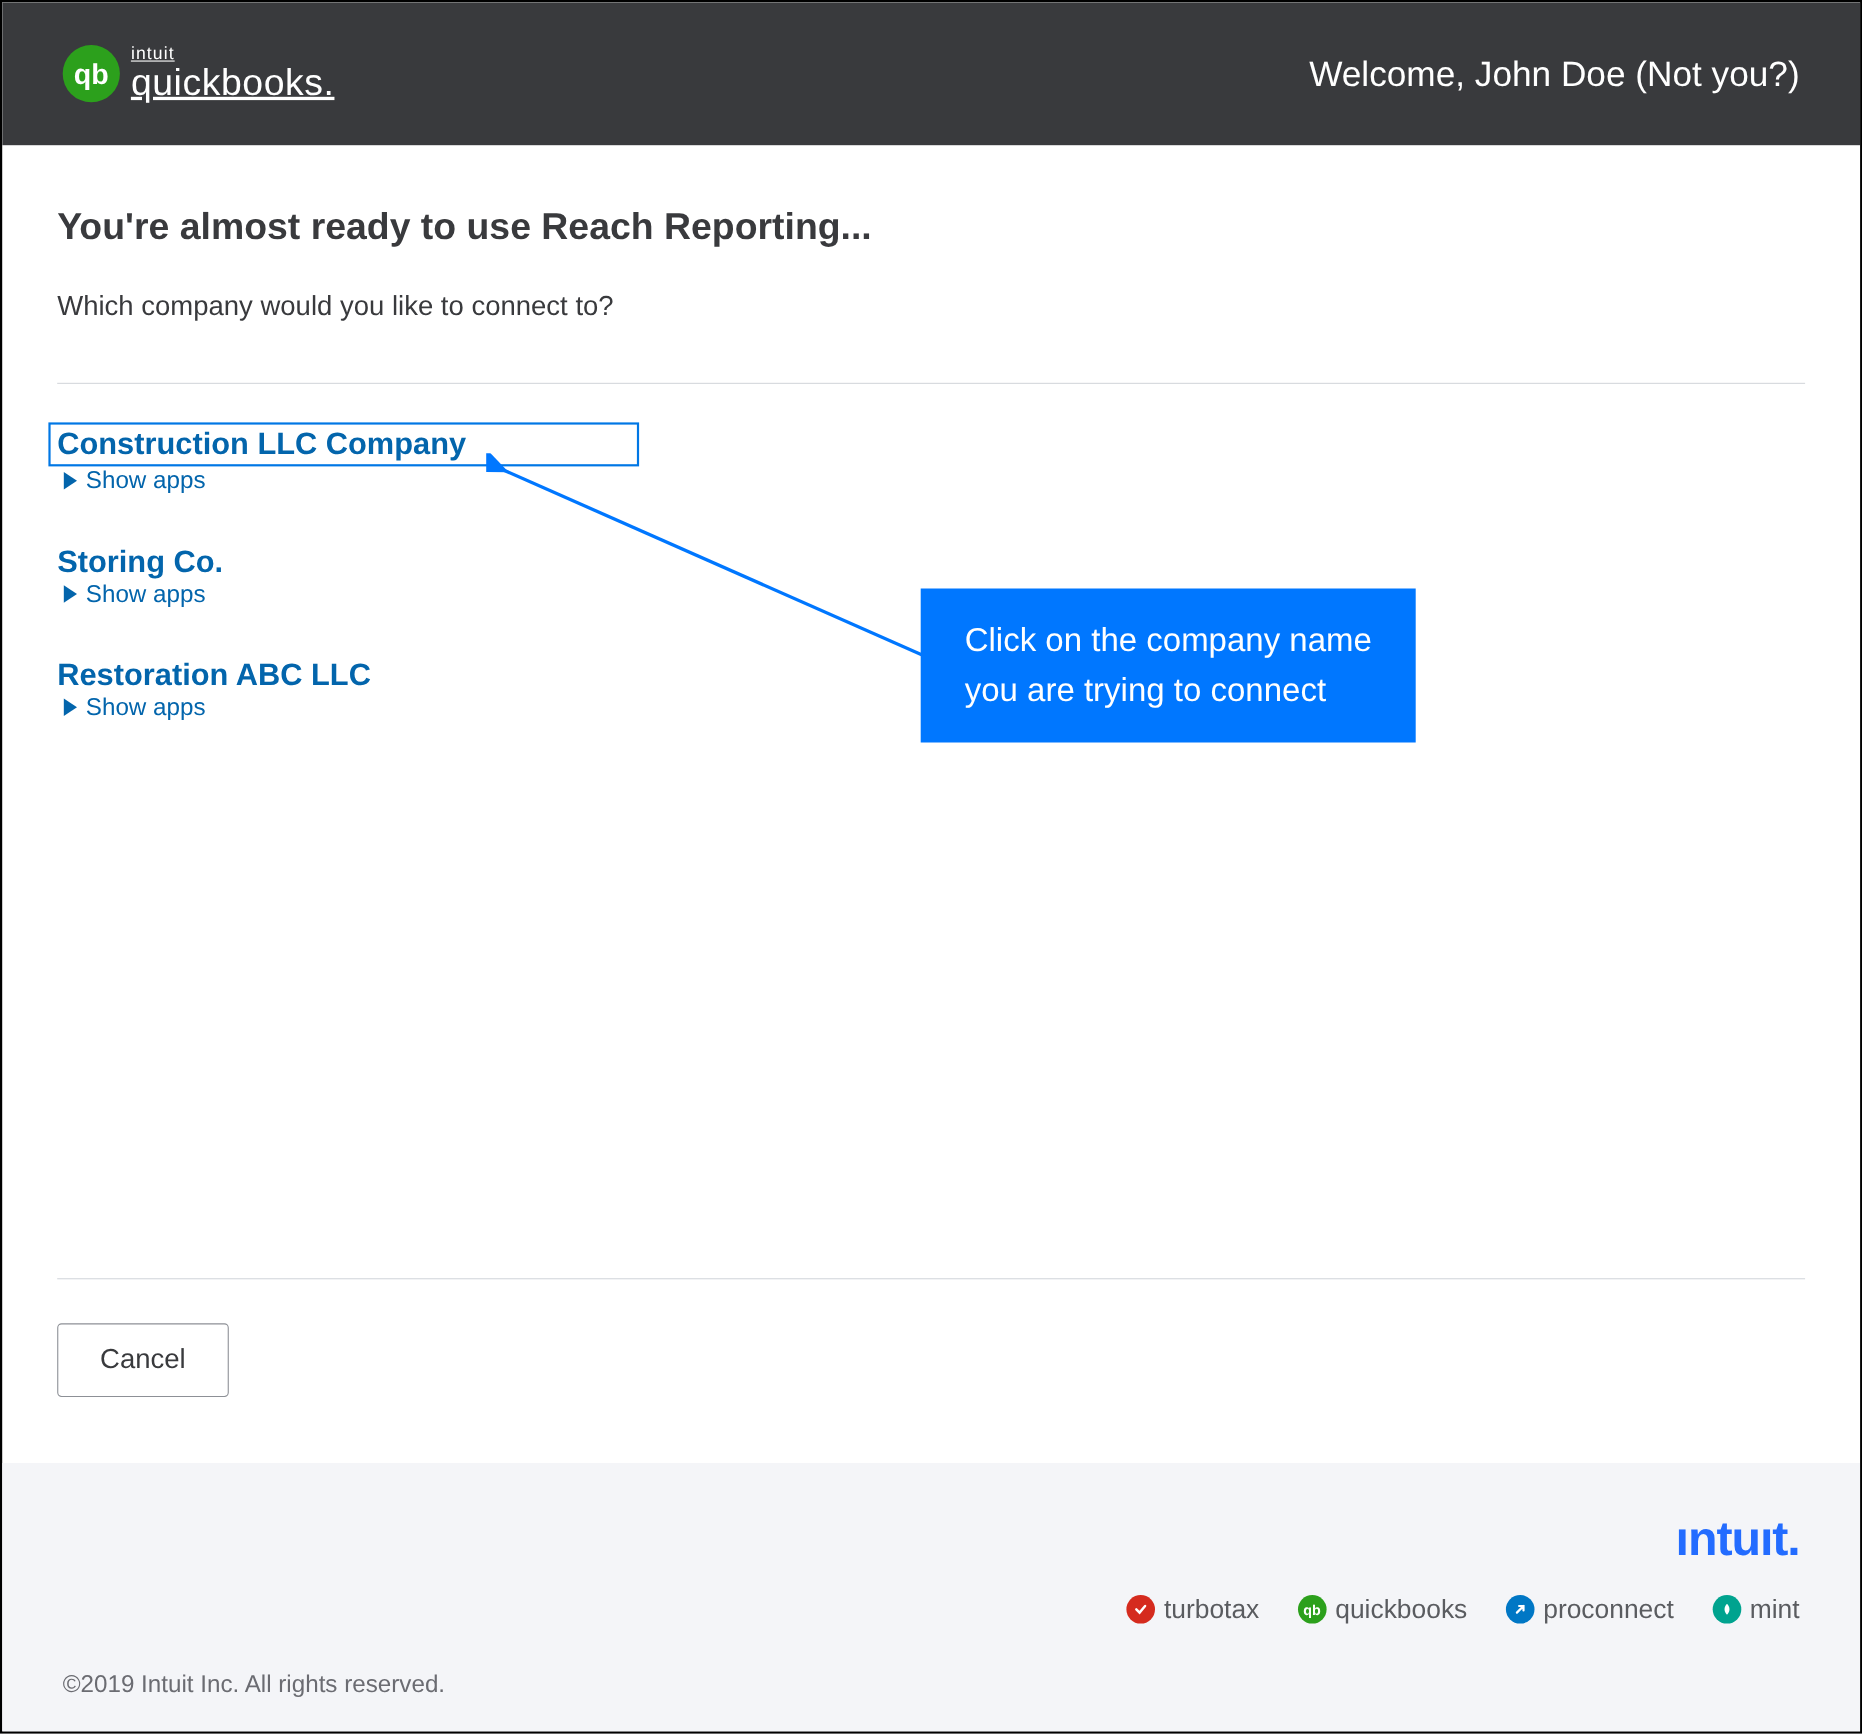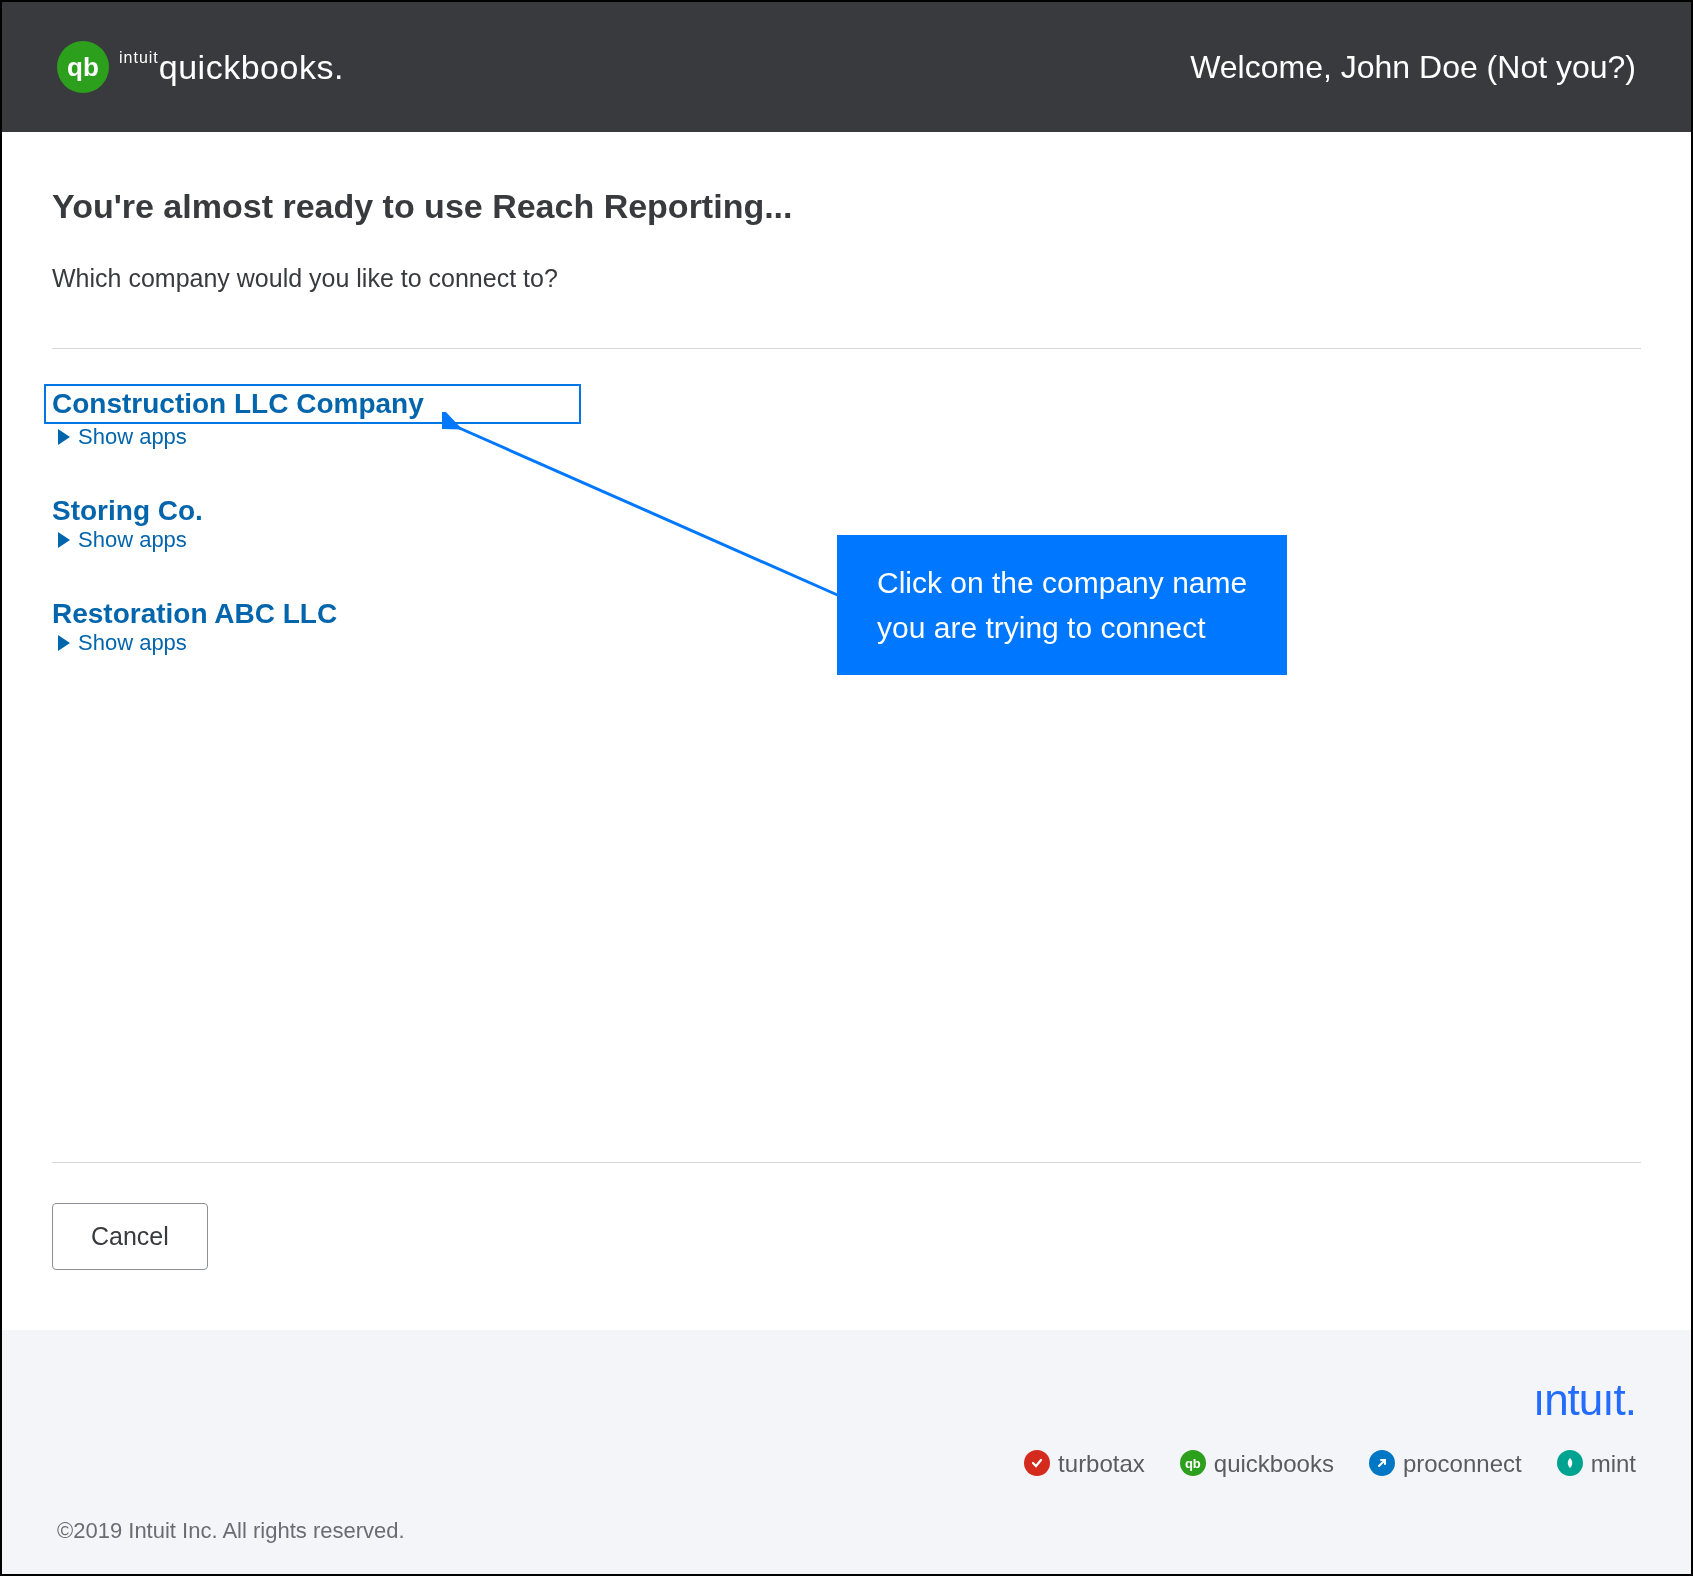--- a/index.html
+++ b/index.html
@@ -35,22 +35,23 @@
       background: #2ca01c;
       display: flex;
       align-items: center;
       justify-content: center;
       color: #fff;
       font-weight: 700;
       font-size: 26px;
     }
     .logo-text {
       display: flex;
-      flex-direction: row;
+      flex-direction: column;
       line-height: 1;
+      text-decoration: underline;
     }
     .logo-intuit {
       font-size: 16px;
       letter-spacing: 1px;
       font-weight: 400;
       text-transform: lowercase;
     }
     .logo-qb {
       font-size: 34px;
       font-weight: 400;
@@ -175,21 +176,21 @@
       padding: 45px 55px 30px 55px;
     }
     .footer-top {
       display: flex;
       justify-content: flex-end;
       margin-bottom: 25px;
     }
     .intuit-logo-footer {
       font-family: Arial, sans-serif;
       font-size: 44px;
-      font-weight: 400;
+      font-weight: 700;
       color: #236cff;
       letter-spacing: -1px;
       text-transform: lowercase;
       position: relative;
     }
     .brand-row {
       display: flex;
       justify-content: flex-end;
       gap: 35px;
       margin-bottom: 40px;

